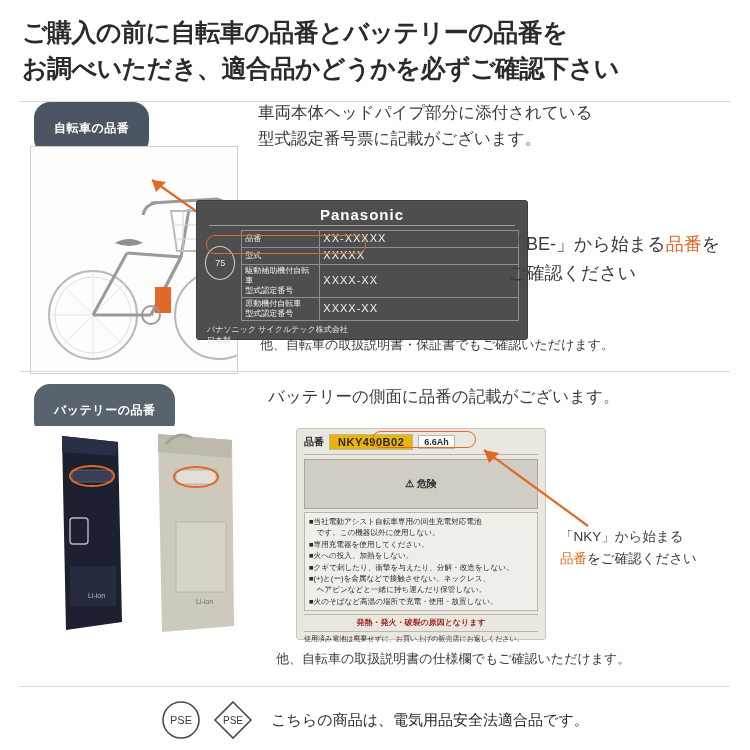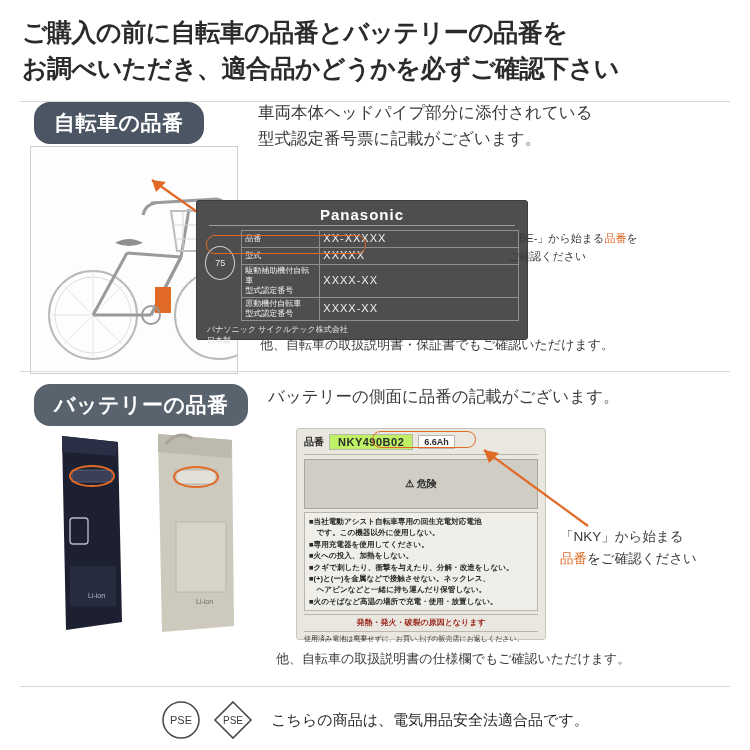--- a/index.html
+++ b/index.html
@@ -28,23 +28,23 @@
 
   .hr {
     height:1px; background:#d8d8d8; margin:8px 20px 0 20px;
   }
 
   
   .pill {
     display:inline-block;
     background:#4b5563;
     color:#fff;
-    font-size:21px;
+    font-size:12px;
     font-weight:bold;
-    padding:7px 20px;
+    padding:18px 20px;
     border-radius:16px;
     letter-spacing:0.5px;
   }
   .pill.dark { background:#58636e; }
 
   
   .sec1 { position:absolute; left:0; top:96px; width:750px; height:272px; }
   .sec1 .pillwrap { position:absolute; left:34px; top:6px; }
   .sec1 .desc {
     position:absolute; left:258px; top:4px; width:470px;
@@ -91,21 +91,21 @@
     position:absolute; left:206px; top:139px; width:160px; height:19px;
     border:1.6px solid #e06925; border-radius:9px;
   }
   .arrow1 {
     position:absolute; left:116px; top:72px;
     width:120px; height:75px;
   }
 
   .sec1 .note1 {
     position:absolute; left:508px; top:134px; width:232px;
-    font-size:11px; line-height:1.6; color:#3a3a3a;
+    font-size:18px; line-height:1.6; color:#3a3a3a;
   }
   .accent { color:#e06925; }
   .sec1 .note2 {
     position:absolute; left:260px; top:240px;
     font-size:13px; color:#3a3a3a;
   }
 
   
   .sec2 { position:absolute; left:0; top:378px; width:666px; height:300px; }
   .sec2 .pillwrap { position:absolute; left:34px; top:6px; }
@@ -121,32 +121,32 @@
     position:absolute; left:296px; top:50px; width:250px; height:212px;
     background:#e9e7df; border:1px solid #c9c6bb; border-radius:3px;
     padding:5px 7px;
     font-size:8px; color:#2b2b2b;
   }
   .blabel .top {
     display:flex; align-items:center; gap:5px; font-size:10px; font-weight:bold;
     border-bottom:1px solid #b9b6ab; padding-bottom:4px;
   }
   .blabel .top .code {
-    background:#bef264; border:1px solid #b9b6ab; padding:1px 8px;
+    background:#eab308; border:1px solid #b9b6ab; padding:1px 8px;
     font-size:11px; letter-spacing:0.5px;
   }
   .blabel .top .ah {
     background:#fff; border:1px solid #b9b6ab; padding:1px 5px; font-size:9px;
   }
   .danger {
     margin-top:4px; background:#cfcdc4; border:1px solid #a9a69c;
     text-align:center; font-weight:bold; font-size:10px; padding:17px 0;
   }
   .bullets { margin-top:3px; border:1px solid #b9b6ab; padding:3px 4px; background:#efeee8; }
-  .bullets div { line-height:1.5; font-size:7.6px; white-space:nowrap;font-weight:bold; }
+  .bullets div { line-height:1.5; font-size:7.6px; white-space:nowrap; }
   .redline {
     margin-top:3px; text-align:center; font-size:8px; font-weight:bold; color:#9c2b22;
     border-top:1px solid #b9b6ab; padding-top:2px;
   }
   .smallnote { margin-top:3px; font-size:7px; border-top:1px solid #b9b6ab; padding-top:2px; }
 
   .hl-box2 {
     position:absolute; left:372px; top:53px; width:104px; height:17px;
     border:1.6px solid #e06925; border-radius:9px;
   }

